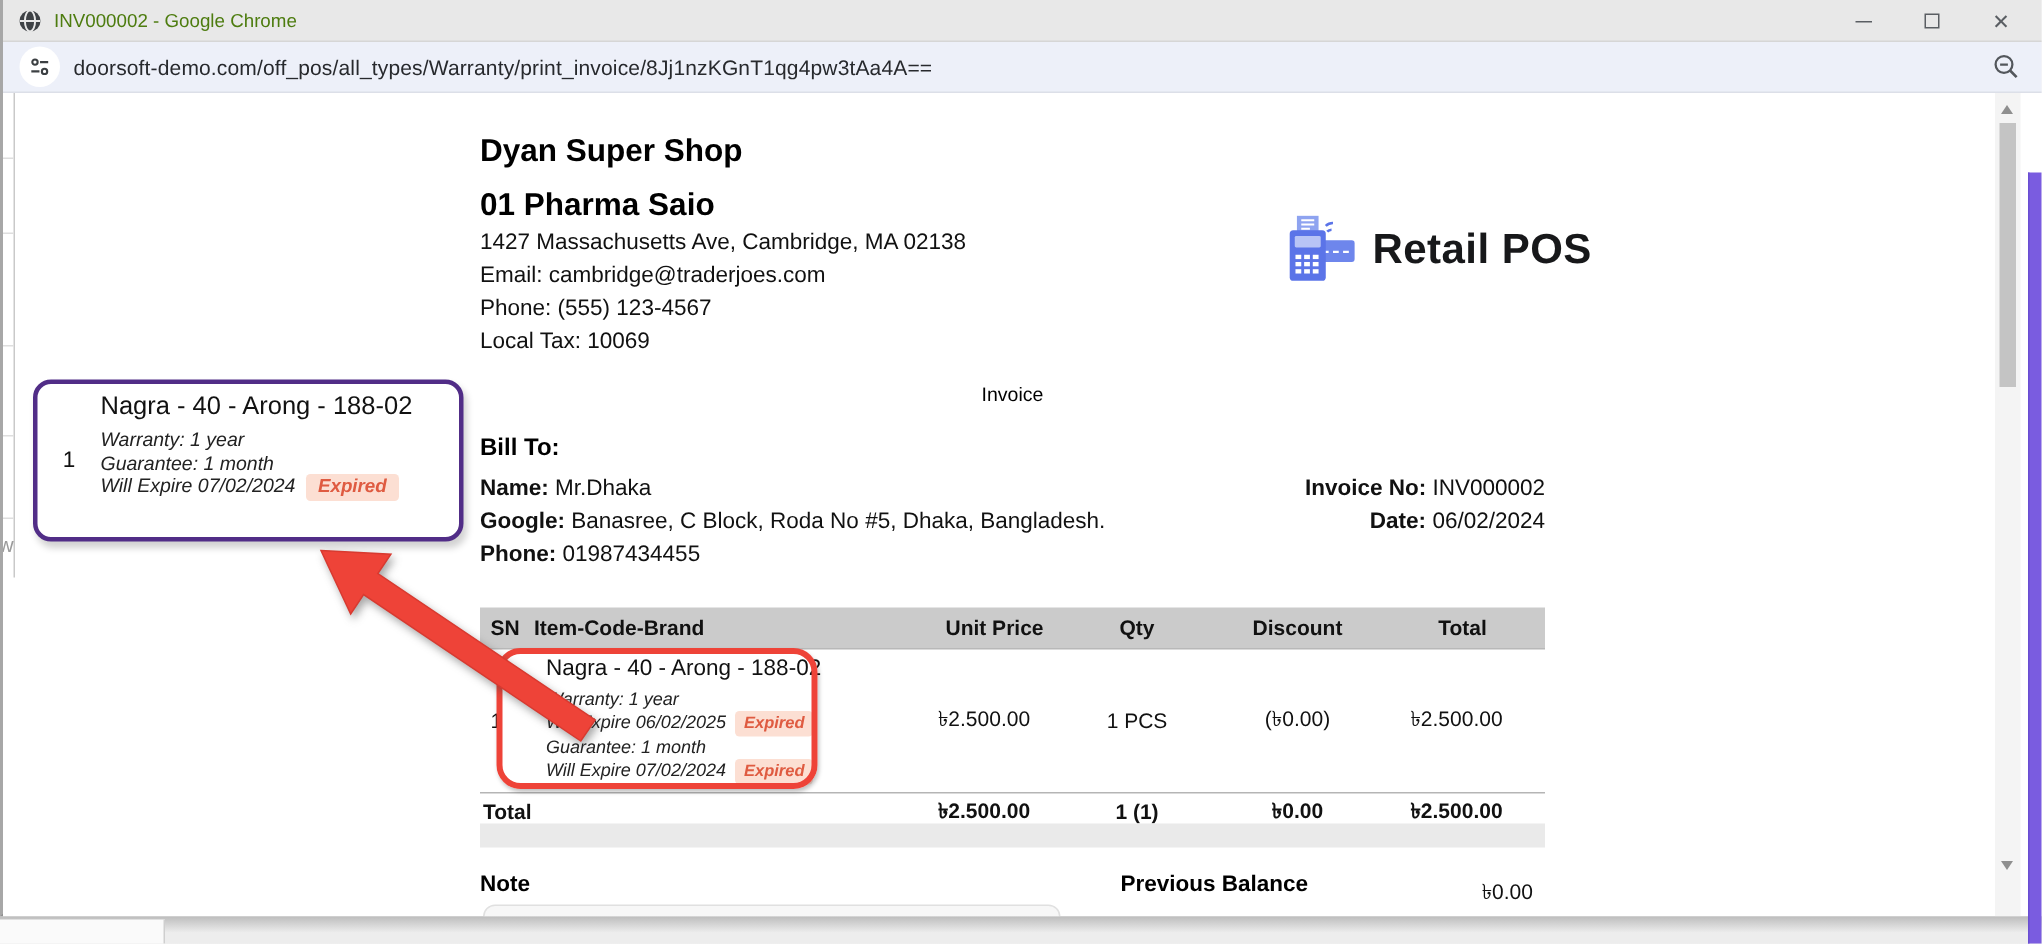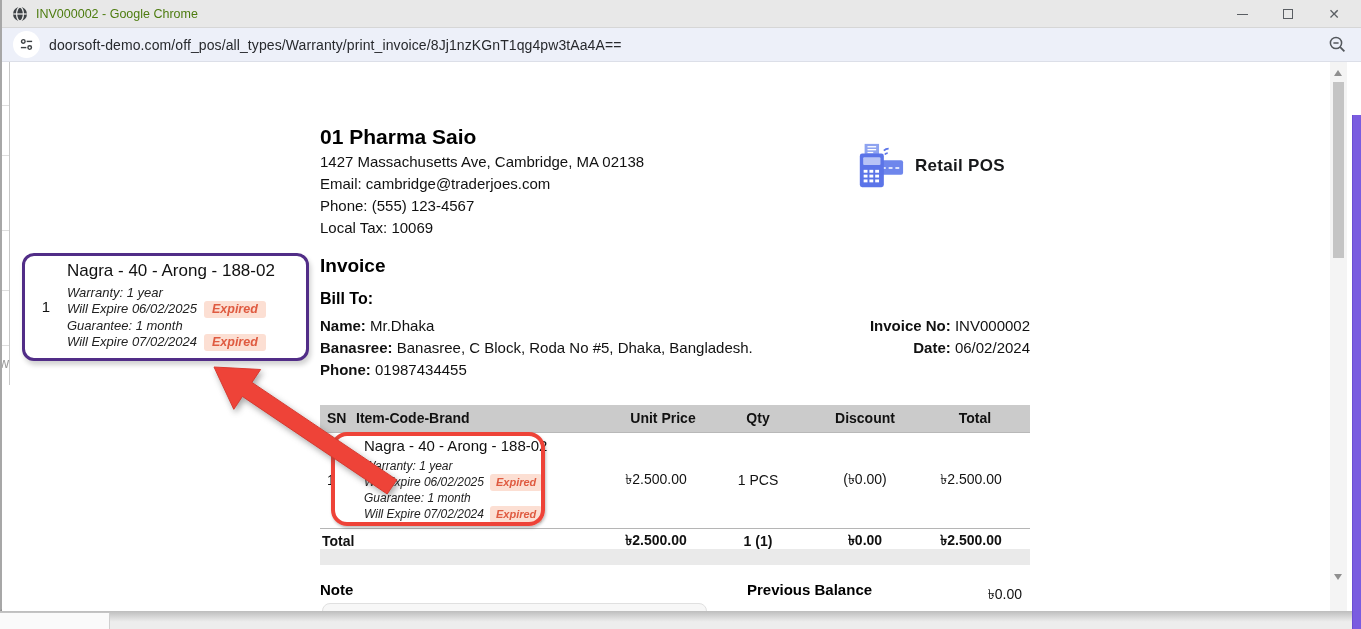--- a/index.html
+++ b/index.html
@@ -32,24 +32,24 @@
   .content { position:absolute; left:0; top:62px; width:1361px; height:549px;
     background:#fff; overflow:hidden; }
 
   .abs { position:absolute; }
   .b { font-weight:bold; }
   .shop-name   { left:318px; top:27px;  font-size:21px; font-weight:bold; color:#000; }
   .branch-name { left:318px; top:63px;  font-size:21px; font-weight:bold; color:#000; }
   .hline { left:318px; font-size:15px; color:#111; }
 
   .logo { left:853px; top:80px; display:flex; align-items:center; }
-  .logo-text { margin-left:10px; font-size:17px; font-weight:800; color:#17181a; letter-spacing:.3px; }
-
-  .invoice-title { left:318px; top:193px; width:710px; 
-    font-size:19px; font-weight:bold; color:#000; }
+  .logo-text { margin-left:10px; font-size:28px; font-weight:800; color:#17181a; letter-spacing:.3px; }
+
+  .invoice-title { left:318px; top:193px; width:710px; text-align:center;
+    font-size:13px; font-weight:normal; color:#000; }
   .billto { left:318px; top:228px; font-size:16px; font-weight:bold; }
   .meta { right:333px; text-align:left; font-size:15px; color:#111; }
 
   
   table.inv { position:absolute; left:318px; top:343px; width:710px;
     border-collapse:collapse; table-layout:fixed; font-size:14px; color:#111; }
   table.inv col.c-sn{width:32px} table.inv col.c-item{width:268px}
   table.inv col.c-unit{width:86px} table.inv col.c-qty{width:104px}
   table.inv col.c-disc{width:110px} table.inv col.c-total{width:110px}
   table.inv thead th { background:#cbcbcb; font-weight:bold; height:27px;
@@ -157,20 +157,21 @@
   <div class="content">
 
     <div class="abs edge-line"></div>
     <div class="abs tick" style="top:43px"></div>
     <div class="abs tick" style="top:93px"></div>
     <div class="abs tick" style="top:168px"></div>
     <div class="abs tick" style="top:228px"></div>
     <div class="abs tick" style="top:283px"></div>
     <div class="abs frag-w">w</div>
 
+    <div class="abs shop-name">Dyan Super Shop</div>
     <div class="abs branch-name">01 Pharma Saio</div>
     <div class="abs hline" style="top:91px">1427 Massachusetts Ave, Cambridge, MA 02138</div>
     <div class="abs hline" style="top:113px"><span>Email: </span><span>cambridge@traderjoes.com</span></div>
     <div class="abs hline" style="top:135px"><span>Phone: </span><span>(555) 123-4567</span></div>
     <div class="abs hline" style="top:157px"><span>Local Tax: </span><span>10069</span></div>
 
     <div class="abs logo">
       <svg width="50" height="48" viewBox="0 0 52 48">
         <rect x="10" y="1" width="15" height="12" fill="#8ea3f0"></rect>
         <line x1="13" y1="4" x2="22" y2="4" stroke="#fff" stroke-width="1.4"></line>
@@ -194,21 +195,21 @@
             <rect x="21" y="38" width="4" height="3"></rect>
         </g>
       </svg>
       <span class="logo-text">Retail POS</span>
     </div>
 
     <div class="abs invoice-title">Invoice</div>
 
     <div class="abs billto">Bill To:</div>
     <div class="abs hline" style="top:255px"><span class="b">Name: </span><span>Mr.Dhaka</span></div>
-    <div class="abs hline" style="top:277px"><span class="b">Banasree: </span><span>Banasree, C Block, Roda No #5, Dhaka, Bangladesh.</span></div>
+    <div class="abs hline" style="top:277px"><span class="b">Google: </span><span>Banasree, C Block, Roda No #5, Dhaka, Bangladesh.</span></div>
     <div class="abs hline" style="top:299px"><span class="b">Phone: </span><span>01987434455</span></div>
 
     <div class="abs meta" style="top:255px"><span class="b">Invoice No: </span><span>INV000002</span></div>
     <div class="abs meta" style="top:277px"><span class="b">Date: </span><span>06/02/2024</span></div>
 
     <table class="inv">
       <colgroup>
           <col class="c-sn">
           <col class="c-item">
           <col class="c-unit">
@@ -257,21 +258,20 @@
     <div class="abs note-label">Note</div>
     <div class="abs prevbal-label">Previous Balance</div>
     <div class="abs prevbal-val">৳0.00</div>
     <div class="abs note-box"></div>
 
     <div class="abs callout">
       <div class="callout-sn">1</div>
       <div class="callout-body">
         <div class="callout-name">Nagra - 40 - Arong - 188-02</div>
         <div class="cline">Warranty: 1 year</div>
-        <div class="cline"><span>Will Expire 06/02/2025</span><span class="badge-lg">Expired</span></div>
         <div class="cline">Guarantee: 1 month</div>
         <div class="cline"><span>Will Expire 07/02/2024</span><span class="badge-lg">Expired</span></div>
       </div>
     </div>
 
     <div class="abs redbox"></div>
 
     <svg class="abs arrow-svg" viewBox="0 0 1361 549">
       <polygon points="212,305 258.6,307.5 249.9,320.4 394.8,417.9 385.2,432 240.4,334.4 231.8,347.3" fill="#ee4338" stroke="#d83a30" stroke-width="1" style="filter:drop-shadow(2px 3px 3px rgba(60,60,60,.45))"></polygon>
     </svg>

